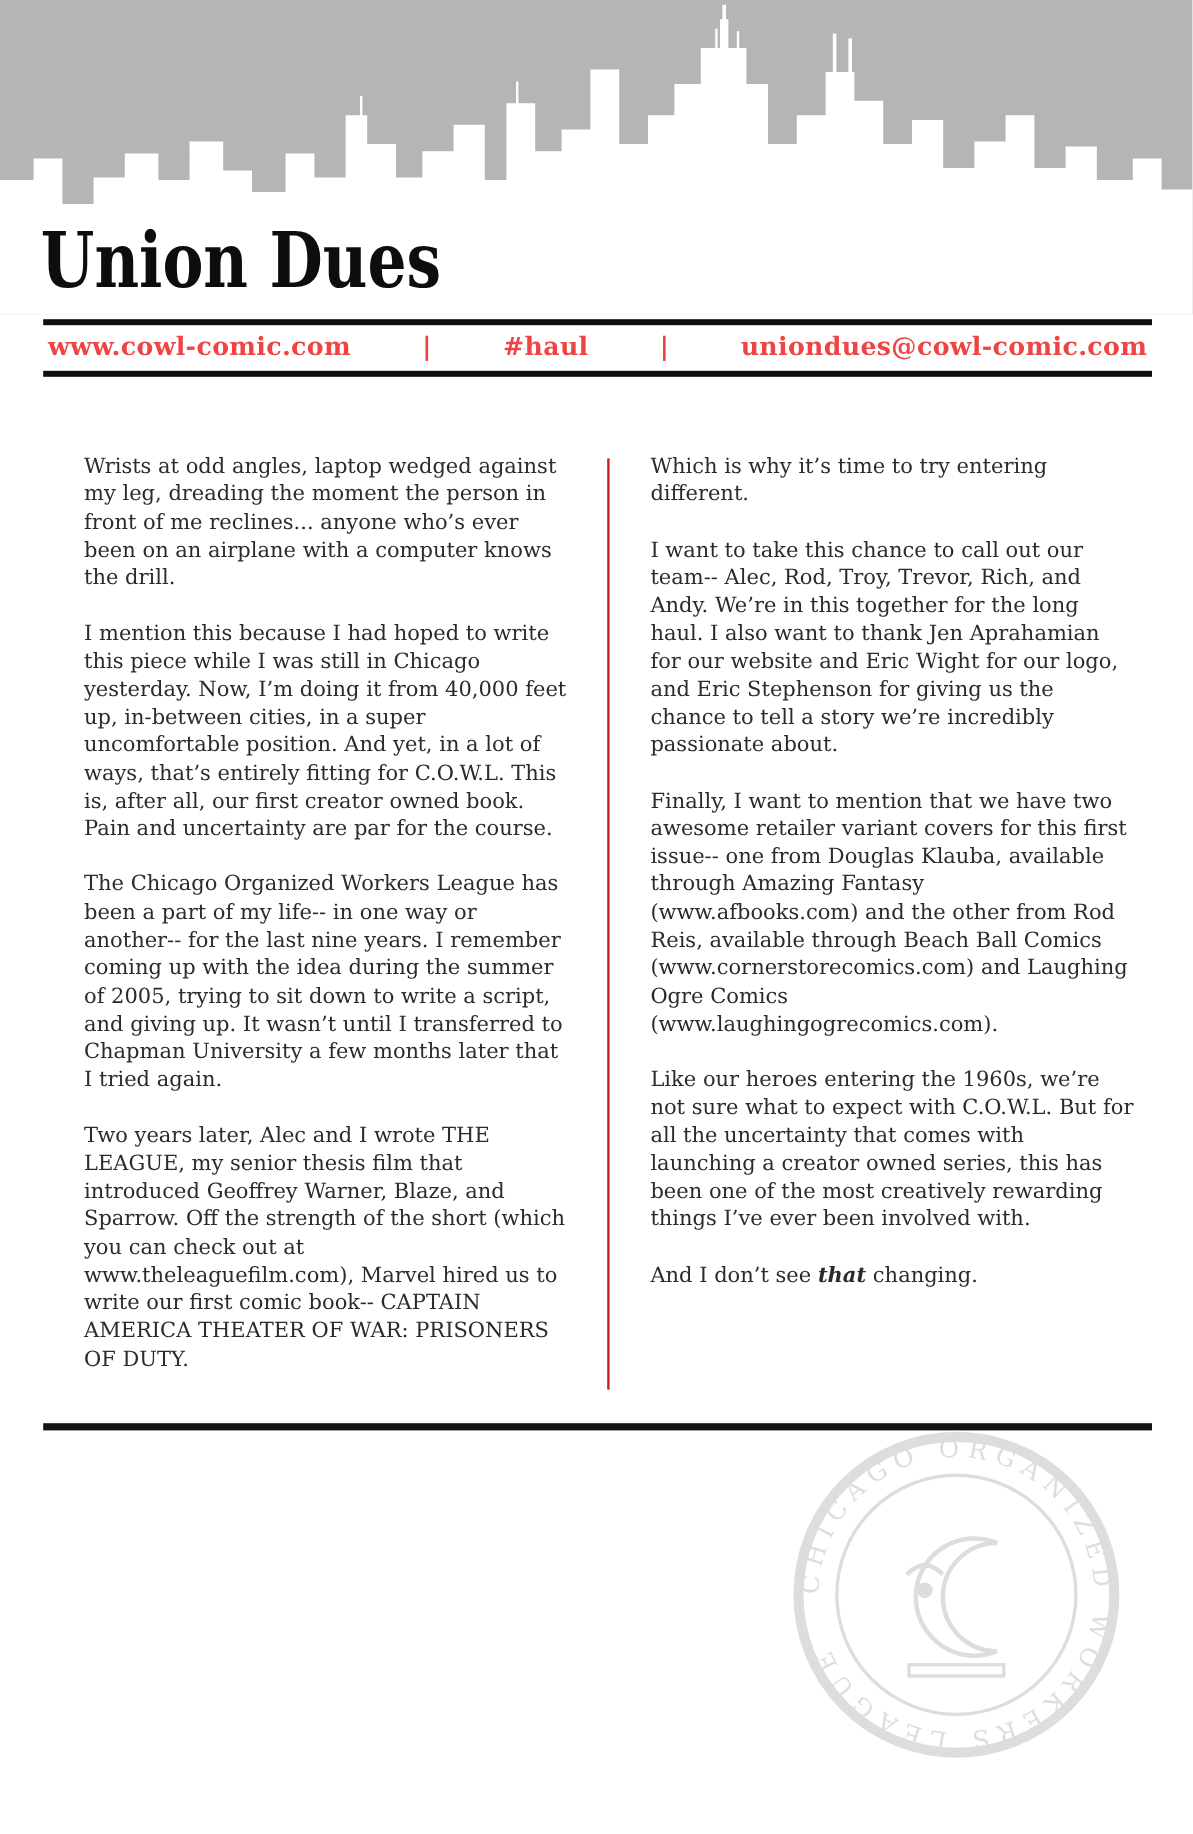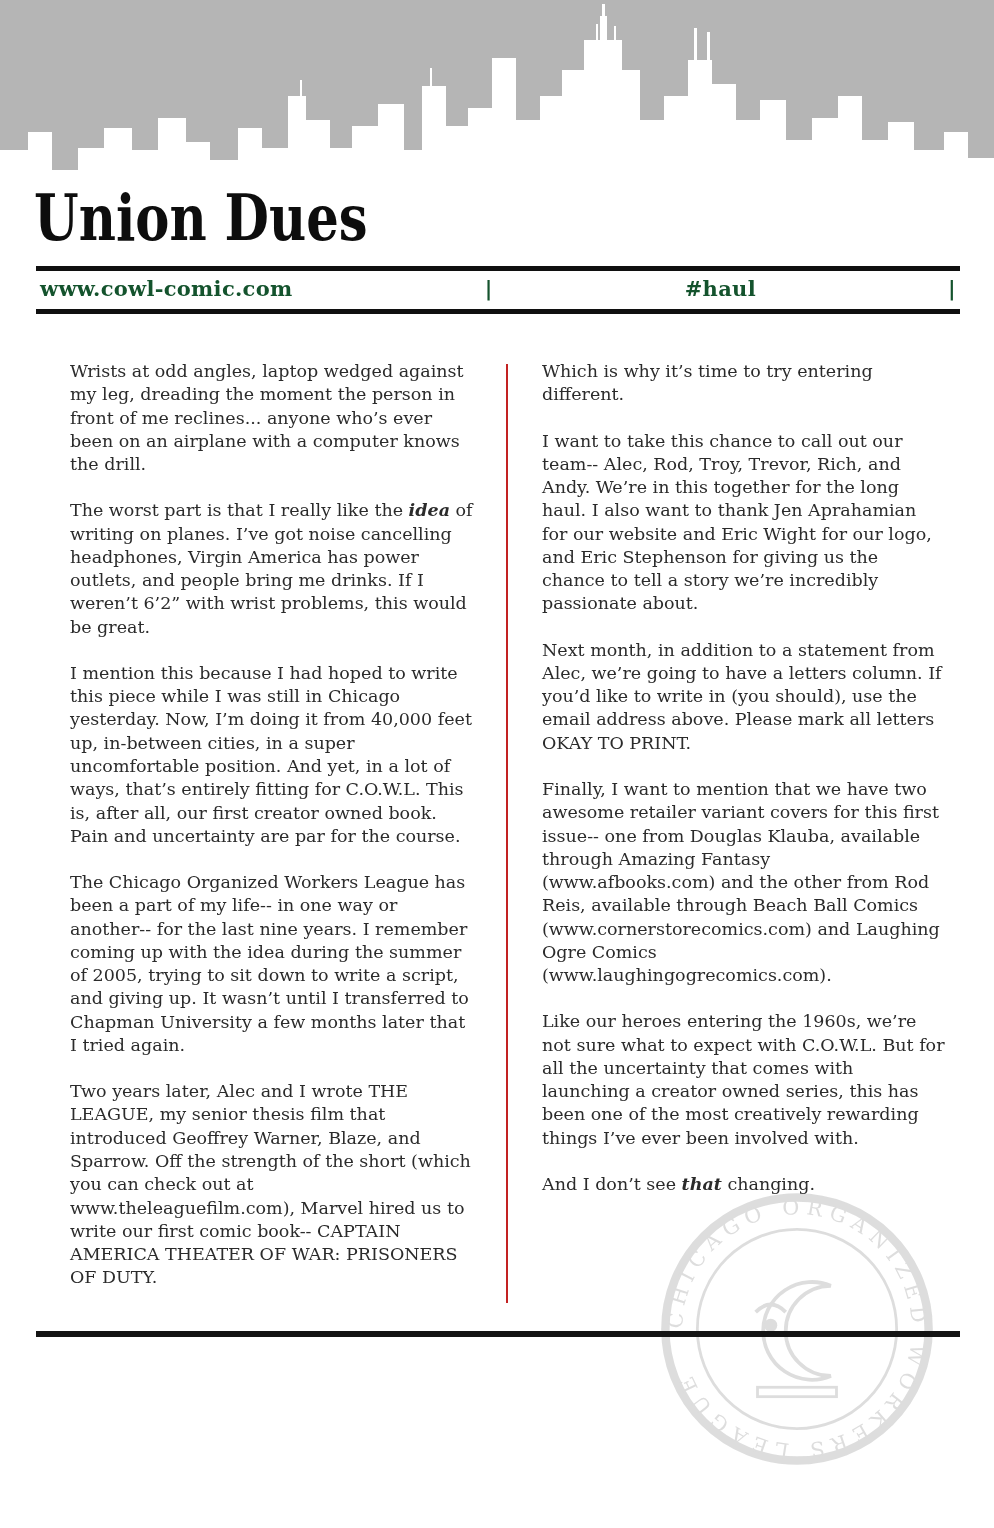--- a/index.html
+++ b/index.html
@@ -21,26 +21,26 @@
     font-family:"DejaVu Serif", serif;font-weight:bold;font-size:64px;line-height:1;
     color:#0d0d0d;transform:scaleX(.8);transform-origin:left center;white-space:nowrap;
   }
   
   .contact-bar{
     margin:4px 34px 0 36px;
     border-top:5px solid #101010;border-bottom:5px solid #101010;
     display:flex;align-items:center;justify-content:space-between;
     padding:5px 4px 8px;
     font-family:"DejaVu Serif", serif;font-weight:bold;font-size:21px;
-    color:#14532d;letter-spacing:.3px;
+    color:#ef4444;letter-spacing:.3px;
   }
   
   .columns{
     display:flex;align-items:stretch;
-    padding:46px 48px 0 70px;
+    padding:64px 48px 0 70px;
     position:relative;z-index:1;
   }
   .col{flex:1;font-size:17.5px;line-height:1.33;color:var(--ink);text-align:left;}
   .col p{margin:0 0 23px;}
   .divider{width:2px;background:var(--red);margin:4px 34px 10px 32px;}
   .emph{font-style:italic;font-weight:bold;}
   
   .bottom-rule{height:6px;background:#141414;margin:18px 34px 22px 36px;position:relative;z-index:1;}
   
   .watermark{position:absolute;right:56px;bottom:58px;width:282px;height:282px;z-index:0;opacity:.95;}
@@ -63,35 +63,34 @@
       <rect x="430" y="68" width="2" height="20" fill="#ffffff"></rect>
     </svg>
     <h1>Union Dues</h1>
   </header>
 
   <div class="contact-bar">
     <span>www.cowl-comic.com</span>
     <span>|</span>
     <span>#haul</span>
     <span>|</span>
+    <span>uniondues@cowl-comic.com</span>
   </div>
 
   <main class="columns">
     <section class="col">
         <p>Wrists at odd angles, laptop wedged against my leg, dreading the moment the person in front of me reclines... anyone who’s ever been on an airplane with a computer knows the drill.</p>
-        <p>The worst part is that I really like the <span class="emph">idea</span> of writing on planes. I’ve got noise cancelling headphones, Virgin America has power outlets, and people bring me drinks. If I weren’t 6’2” with wrist problems, this would be great.</p>
         <p>I mention this because I had hoped to write this piece while I was still in Chicago yesterday. Now, I’m doing it from 40,000 feet up, in-between cities, in a super uncomfortable position. And yet, in a lot of ways, that’s entirely fitting for C.O.W.L. This is, after all, our first creator owned book. Pain and uncertainty are par for the course.</p>
         <p>The Chicago Organized Workers League has been a part of my life-- in one way or another-- for the last nine years. I remember coming up with the idea during the summer of 2005, trying to sit down to write a script, and giving up. It wasn’t until I transferred to Chapman University a few months later that I tried again.</p>
         <p>Two years later, Alec and I wrote THE LEAGUE, my senior thesis film that introduced Geoffrey Warner, Blaze, and Sparrow. Off the strength of the short (which you can check out at www.theleaguefilm.com), Marvel hired us to write our first comic book-- CAPTAIN AMERICA THEATER OF WAR: PRISONERS OF DUTY.</p>
       </section>
     <div class="divider"></div>
     <section class="col">
         <p>Which is why it’s time to try entering different.</p>
         <p>I want to take this chance to call out our team-- Alec, Rod, Troy, Trevor, Rich, and Andy. We’re in this together for the long haul. I also want to thank Jen Aprahamian for our website and Eric Wight for our logo, and Eric Stephenson for giving us the chance to tell a story we’re incredibly passionate about.</p>
-        <p>Next month, in addition to a statement from Alec, we’re going to have a letters column. If you’d like to write in (you should), use the email address above. Please mark all letters OKAY TO PRINT.</p>
         <p>Finally, I want to mention that we have two awesome retailer variant covers for this first issue-- one from Douglas Klauba, available through Amazing Fantasy (www.afbooks.com) and the other from Rod Reis, available through Beach Ball Comics (www.cornerstorecomics.com) and Laughing Ogre Comics (www.laughingogrecomics.com).</p>
         <p>Like our heroes entering the 1960s, we’re not sure what to expect with C.O.W.L. But for all the uncertainty that comes with launching a creator owned series, this has been one of the most creatively rewarding things I’ve ever been involved with.</p>
         <p>And I don’t see <span class="emph">that</span> changing.</p>
       </section>
   </main>
 
   <div class="bottom-rule"></div>
 
   <svg class="watermark" viewBox="0 0 300 300" aria-hidden="true">
     <circle cx="150" cy="150" r="140" fill="none" stroke="#dcdcdc" stroke-width="9"></circle>

